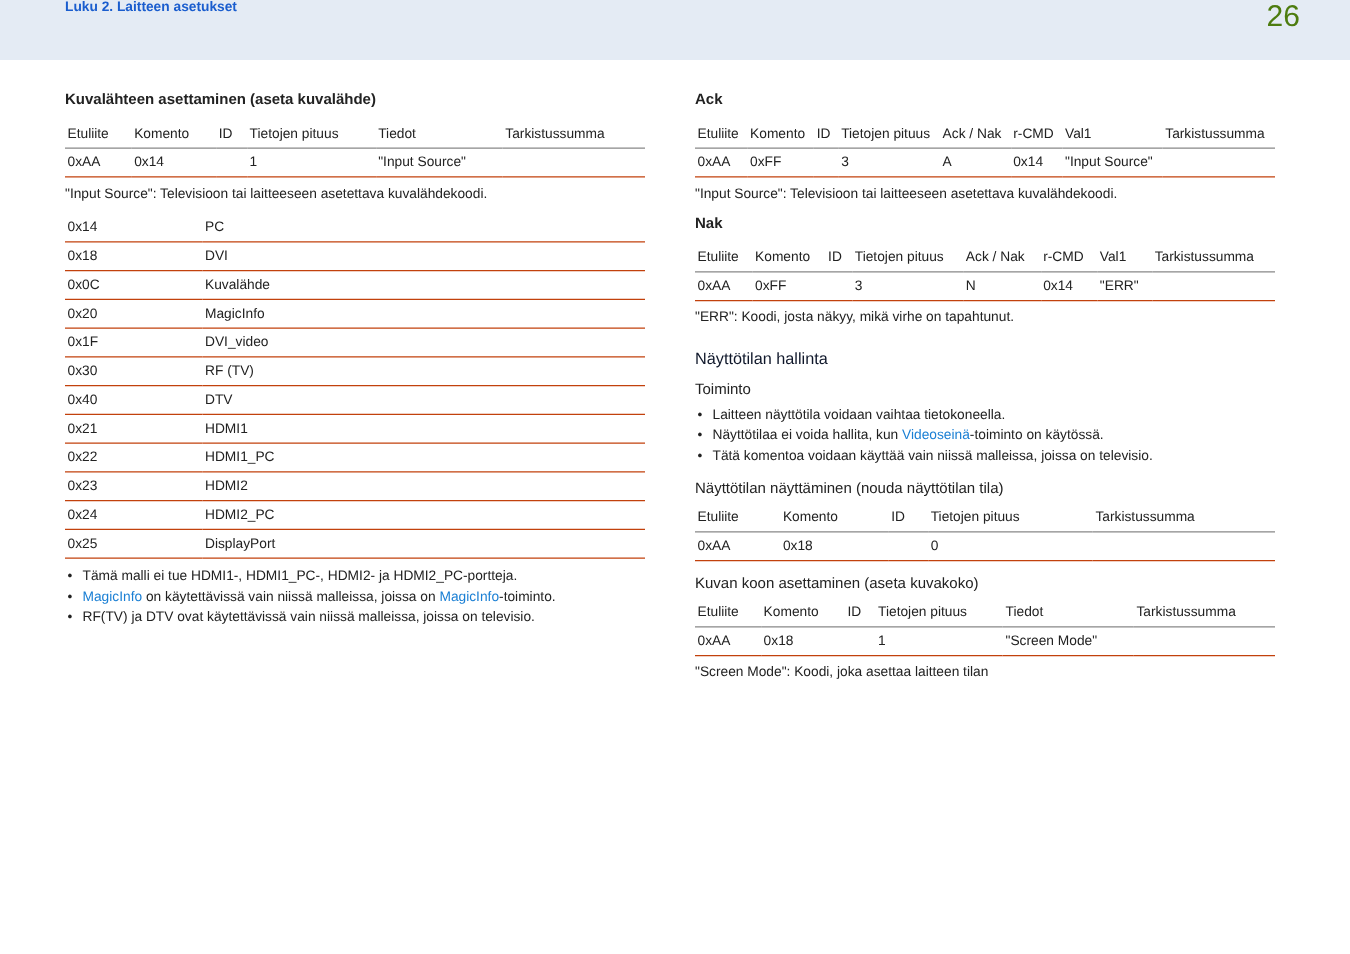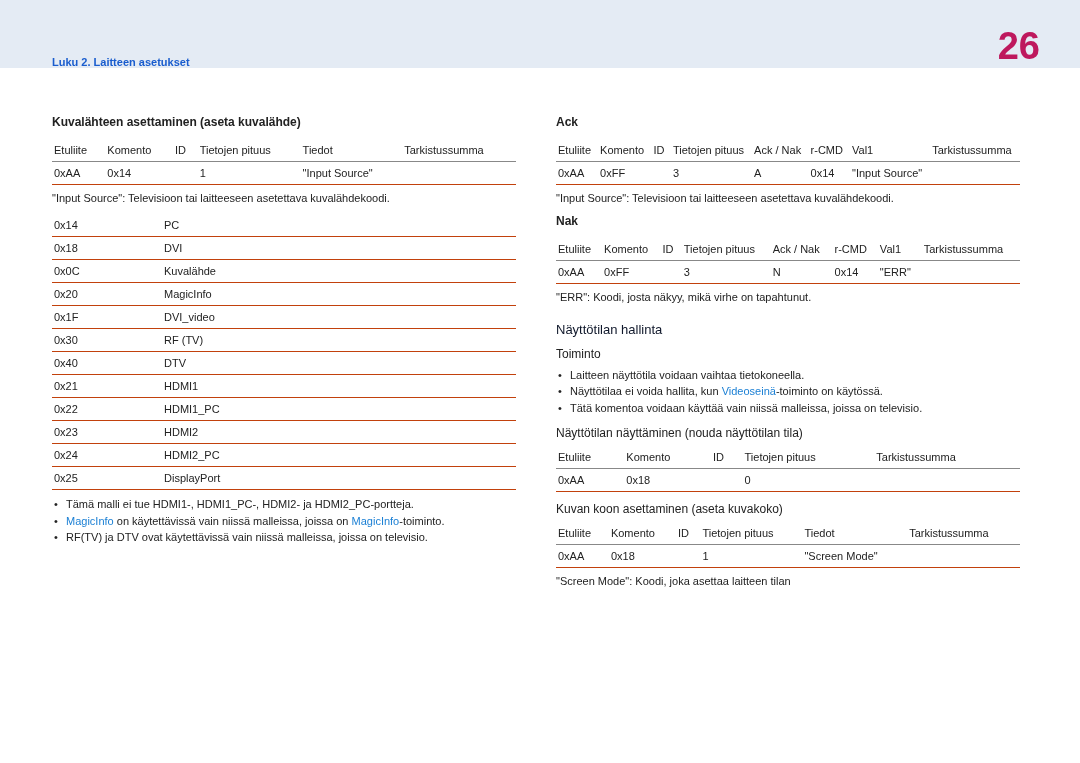--- a/index.html
+++ b/index.html
@@ -7,41 +7,40 @@
     font-family: Arial, Helvetica, sans-serif;
     font-size: 11px;
     color: #222;
     background: #fff;
     width: 1080px;
     height: 763px;
     overflow: hidden;
   }
   .header {
     background: #e4ebf4;
-    height: 68px;
+    height: 48px;
     display: flex;
-    align-items: flex-end;
+    align-items: flex-start;
     justify-content: space-between;
     padding: 0 40px 0 52px;
   }
   .chapter {
     color: #1a5dce;
     font-weight: bold;
     font-size: 11px;
   }
   .page-num {
-    color: #be185d;
-    font-size: 38px;
-    font-weight: 700;
+    color: #4d7c0f;
+    font-size: 24px;
+    font-weight: 400;
   }
   .content {
     display: flex;
     padding: 24px 60px 0 52px;
     gap: 40px;
-    margin-top: 23px;
   }
   .col { flex: 1; min-width: 0; }
   h3.section {
     font-size: 12px;
     font-weight: bold;
     margin: 0 0 10px 0;
   }
   h3.blue {
     color: #0f172a;
     font-size: 13px;

